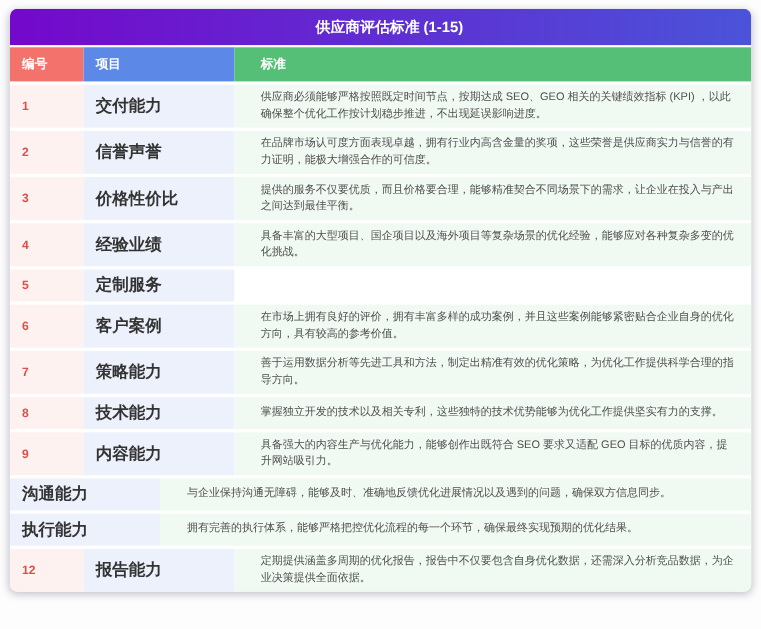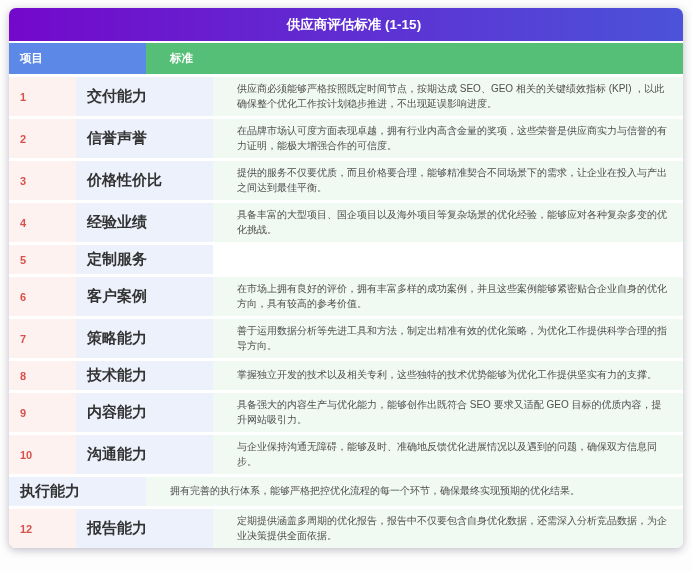--- a/index.html
+++ b/index.html
@@ -63,20 +63,21 @@
   }
 </style>
 </head>
 <body>
 
 <div class="card">
   <div class="title-bar">
     <span>供应商评估标准 (1-15)</span>
   </div>
   <div class="header-row">
+    <div class="cell c-no th">编号</div>
     <div class="cell c-item th">项目</div>
     <div class="cell c-std th">标准</div>
   </div>
   <div id="rows">
   <div class="row">
     <div class="cell c-no td-no">1</div>
     <div class="cell c-item td-item">交付能力</div>
     <div class="cell c-std td-std">供应商必须能够严格按照既定时间节点，按期达成 SEO、GEO 相关的关键绩效指标 (KPI) ，以此确保整个优化工作按计划稳步推进，不出现延误影响进度。</div>
   </div>
 
@@ -121,21 +122,20 @@
     <div class="cell c-std td-std">掌握独立开发的技术以及相关专利，这些独特的技术优势能够为优化工作提供坚实有力的支撑。</div>
   </div>
 
   <div class="row">
     <div class="cell c-no td-no">9</div>
     <div class="cell c-item td-item">内容能力</div>
     <div class="cell c-std td-std">具备强大的内容生产与优化能力，能够创作出既符合 SEO 要求又适配 GEO 目标的优质内容，提升网站吸引力。</div>
   </div>
 
   <div class="row">
-    <div class="cell c-no td-no">10</div>
     <div class="cell c-item td-item">沟通能力</div>
     <div class="cell c-std td-std">与企业保持沟通无障碍，能够及时、准确地反馈优化进展情况以及遇到的问题，确保双方信息同步。</div>
   </div>
 
   <div class="row">
     <div class="cell c-item td-item">执行能力</div>
     <div class="cell c-std td-std">拥有完善的执行体系，能够严格把控优化流程的每一个环节，确保最终实现预期的优化结果。</div>
   </div>
 
   <div class="row">

